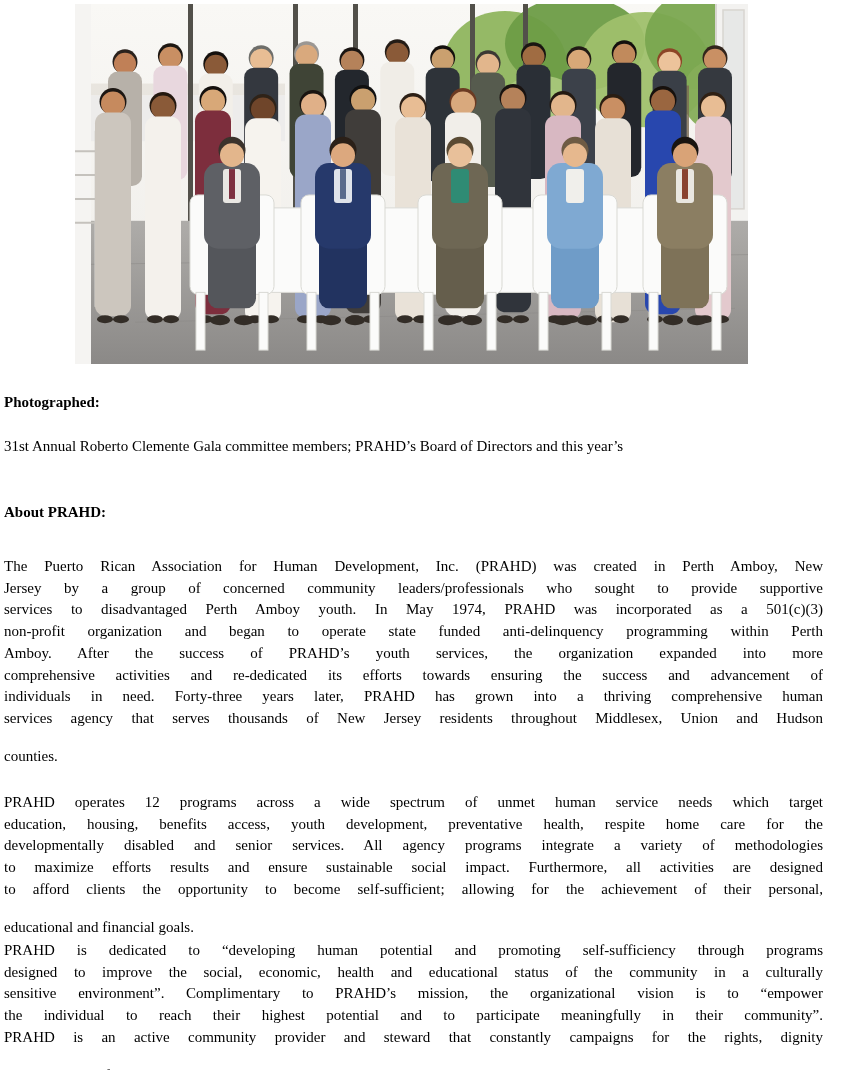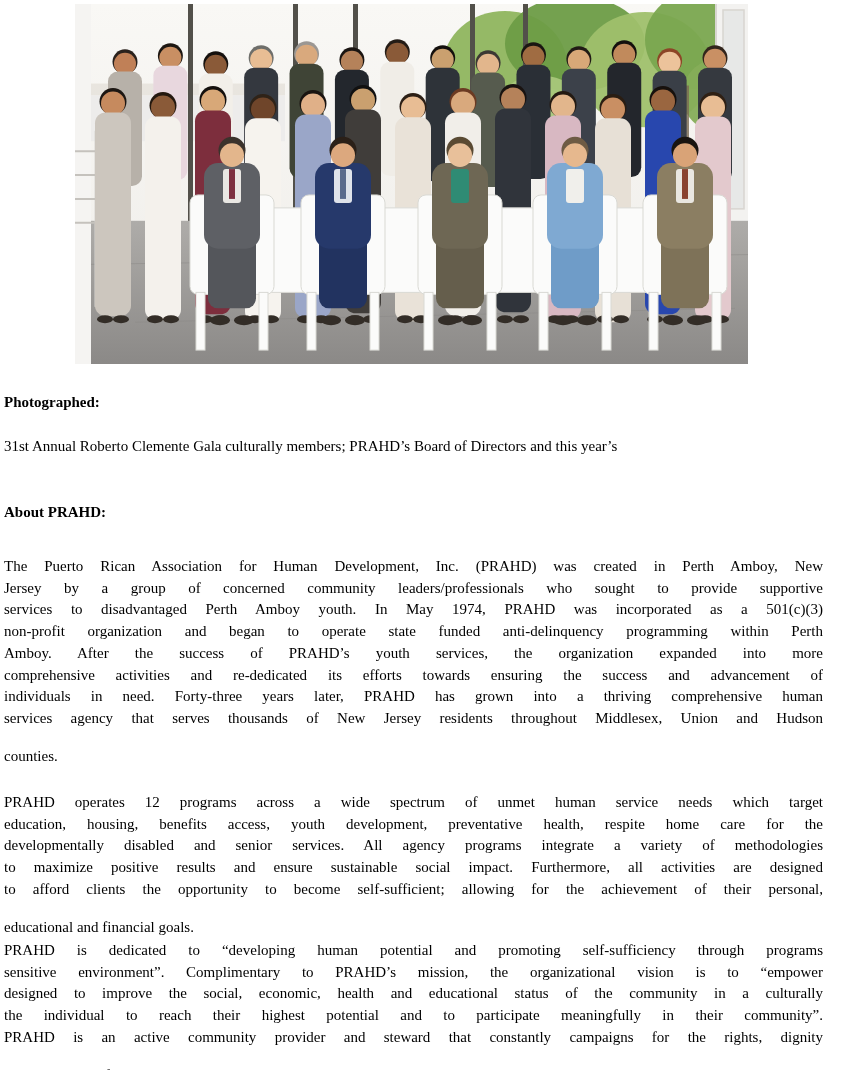--- a/index.html
+++ b/index.html
@@ -226,46 +226,46 @@
       <rect x="601" y="166" width="18" height="34" rx="3" fill="#e9e6e0"></rect>
       <rect x="607" y="166" width="6" height="30" fill="#8a4330"></rect>
       <circle cx="610" cy="147" r="13.5" fill="#191410"></circle>
       <circle cx="610" cy="152" r="12" fill="#d9a377"></circle>
     </svg>
 </div>
 
 <div class="tblock h" style="top:392px">Photographed:</div>
 
 <div class="tblock" style="top:436px">
-  <div>31st Annual Roberto Clemente Gala culturally members; PRAHD’s Board of Directors and this year’s</div>
+  <div>31st Annual Roberto Clemente Gala committee members; PRAHD’s Board of Directors and this year’s</div>
 </div>
 
 <div class="tblock h" style="top:502px">About PRAHD:</div>
 
 <div class="tblock" style="top:556px">
   <div class="jl">The Puerto Rican Association for Human Development, Inc. (PRAHD) was created in Perth Amboy, New</div>
   <div class="jl">Jersey by a group of concerned community leaders/professionals who sought to provide supportive</div>
   <div class="jl">services to disadvantaged Perth Amboy youth. In May 1974, PRAHD was incorporated as a 501(c)(3)</div>
   <div class="jl">non-profit organization and began to operate state funded anti-delinquency programming within Perth</div>
   <div class="jl">Amboy. After the success of PRAHD’s youth services, the organization expanded into more</div>
   <div class="jl">comprehensive activities and re-dedicated its efforts towards ensuring the success and advancement of</div>
   <div class="jl">individuals in need. Forty-three years later, PRAHD has grown into a thriving comprehensive human</div>
   <div class="jl">services agency that serves thousands of New Jersey residents throughout Middlesex, Union and Hudson</div>
   <div class="jl last">counties.</div>
 </div>
 
 <div class="tblock" style="top:792px">
   <div class="jl">PRAHD operates 12 programs across a wide spectrum of unmet human service needs which target</div>
   <div class="jl">education, housing, benefits access, youth development, preventative health, respite home care for the</div>
   <div class="jl">developmentally disabled and senior services. All agency programs integrate a variety of methodologies</div>
-  <div class="jl">to maximize positive results and ensure sustainable social impact. Furthermore, all activities are designed</div>
+  <div class="jl">to maximize efforts results and ensure sustainable social impact. Furthermore, all activities are designed</div>
   <div class="jl">to afford clients the opportunity to become self-sufficient; allowing for the achievement of their personal,</div>
   <div class="jl last">educational and financial goals.</div>
 </div>
 
 <div class="tblock" style="top:940px">
   <div class="jl">PRAHD is dedicated to “developing human potential and promoting self-sufficiency through programs</div>
+  <div class="jl">designed to improve the social, economic, health and educational status of the community in a culturally</div>
   <div class="jl">sensitive environment”.  Complimentary to PRAHD’s mission, the organizational vision is to “empower</div>
-  <div class="jl">designed to improve the social, economic, health and educational status of the community in a culturally</div>
   <div class="jl">the individual to reach their highest potential and to participate meaningfully in their community”.</div>
   <div class="jl">PRAHD is an active community provider and steward that constantly campaigns for the rights, dignity</div>
   <div class="jl last">and betterment of impoverished individuals and communities.</div>
 </div>
 
 </body></html>

